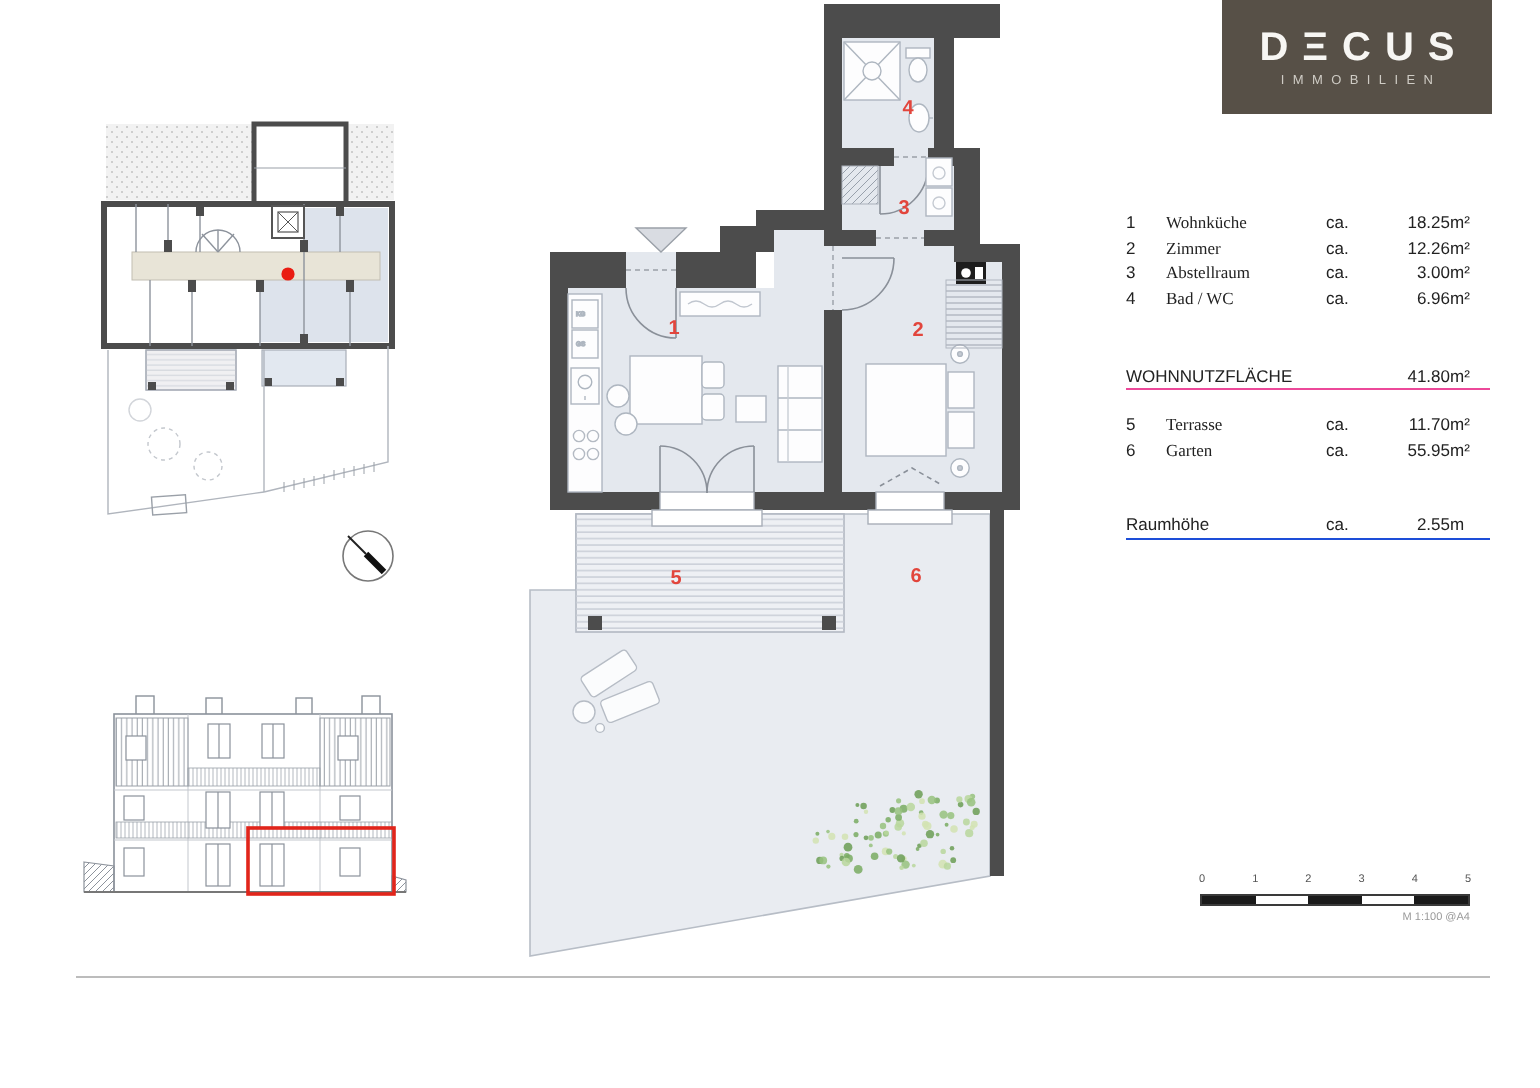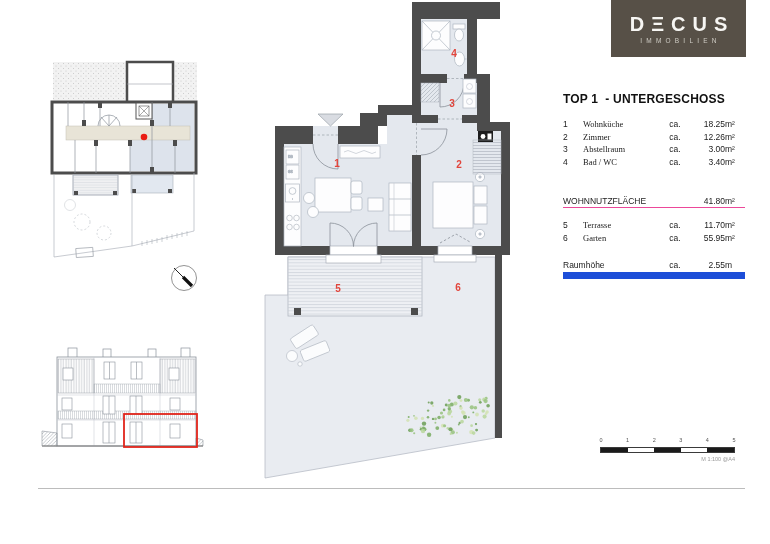--- a/index.html
+++ b/index.html
@@ -15,26 +15,26 @@
   .logo-sub{color:#cfccc5;font-size:6.5px;letter-spacing:4.2px;margin-left:4px;margin-top:2px;}
 
   
   .panel{left:563px;top:93px;width:182px;color:#222;font-size:8.5px;}
   .panel-title{font-size:12px;font-weight:bold;color:#111;white-space:pre;line-height:13px;letter-spacing:0.2px;}
   .rows{margin-top:12px;}
   .row{display:flex;line-height:12.7px;height:12.7px;}
   .c-num{width:20px;}
   .c-name{flex:1;font-family:Liberation Serif, serif;}
   .c-label{flex:1;}
-  .c-ca{width:24px;text-align:center;}
+  .c-ca{width:24px;}
   .c-val{width:38px;text-align:right;}
   .c-unit{width:20px;text-align:left;}
   .row.total{margin-top:26px;border-bottom:1px solid #ec4899;}
   .rows.outdoor{margin-top:11px;}
-  .row.height{margin-top:14px;border-bottom:7px solid #1d4ed8;}
+  .row.height{margin-top:24px;border-bottom:1px solid #1d4ed8;}
 
   
   .scalebar{left:598px;top:437px;width:148px;height:28px;font-size:5.5px;color:#555;}
   .tick{position:absolute;top:0;width:12px;text-align:center;}
   .bar{position:absolute;left:2px;top:10px;width:133px;height:3.5px;border:0.5px solid #3a3a3a;background:#fff;}
   .seg{position:absolute;top:0;height:100%;background:#1a1a1a;}
   .sb-caption{position:absolute;right:11px;top:19px;color:#999;}
 
   .sep-line{left:38px;top:488px;width:707px;height:1px;background:#bcbcbc;}
 
@@ -45,21 +45,20 @@
 <body>
 
 <div class="page">
 
   <div class="abs logo">
     <div class="logo-brand">DΞCUS</div>
     <div class="logo-sub">IMMOBILIEN</div>
   </div>
 
   <div class="abs panel">
-    <div class="panel-title">TOP 1  - UNTERGESCHOSS</div>
 
     <div class="rows">
       <div class="row">
         <span class="c-num">1</span>
         <span class="c-name">Wohnküche</span>
         <span class="c-ca">ca.</span>
         <span class="c-val">18.25</span>
         <span class="c-unit">m²</span>
       </div>
       <div class="row">
@@ -73,21 +72,21 @@
         <span class="c-num">3</span>
         <span class="c-name">Abstellraum</span>
         <span class="c-ca">ca.</span>
         <span class="c-val">3.00</span>
         <span class="c-unit">m²</span>
       </div>
       <div class="row">
         <span class="c-num">4</span>
         <span class="c-name">Bad / WC</span>
         <span class="c-ca">ca.</span>
-        <span class="c-val">3.40</span>
+        <span class="c-val">6.96</span>
         <span class="c-unit">m²</span>
       </div>
     </div>
 
     <div class="row total">
       <span class="c-label">WOHNNUTZFLÄCHE</span>
       <span class="c-ca"></span>
       <span class="c-val">41.80</span>
       <span class="c-unit">m²</span>
     </div>

